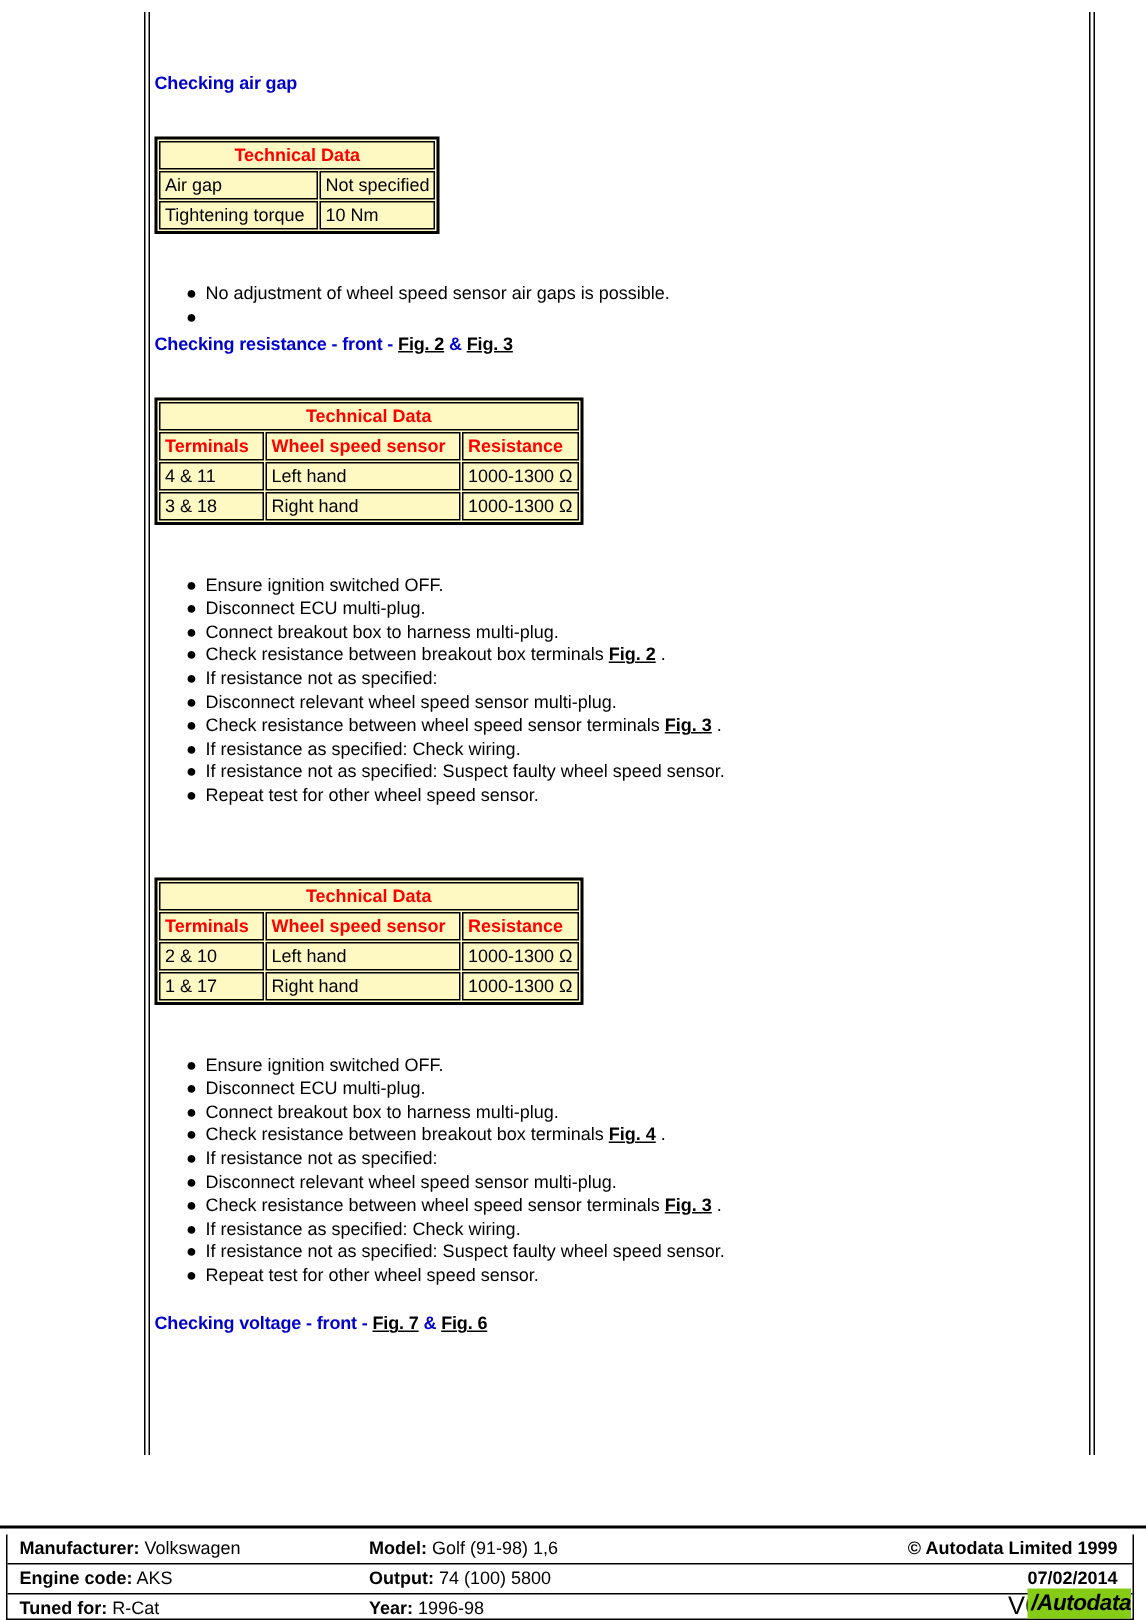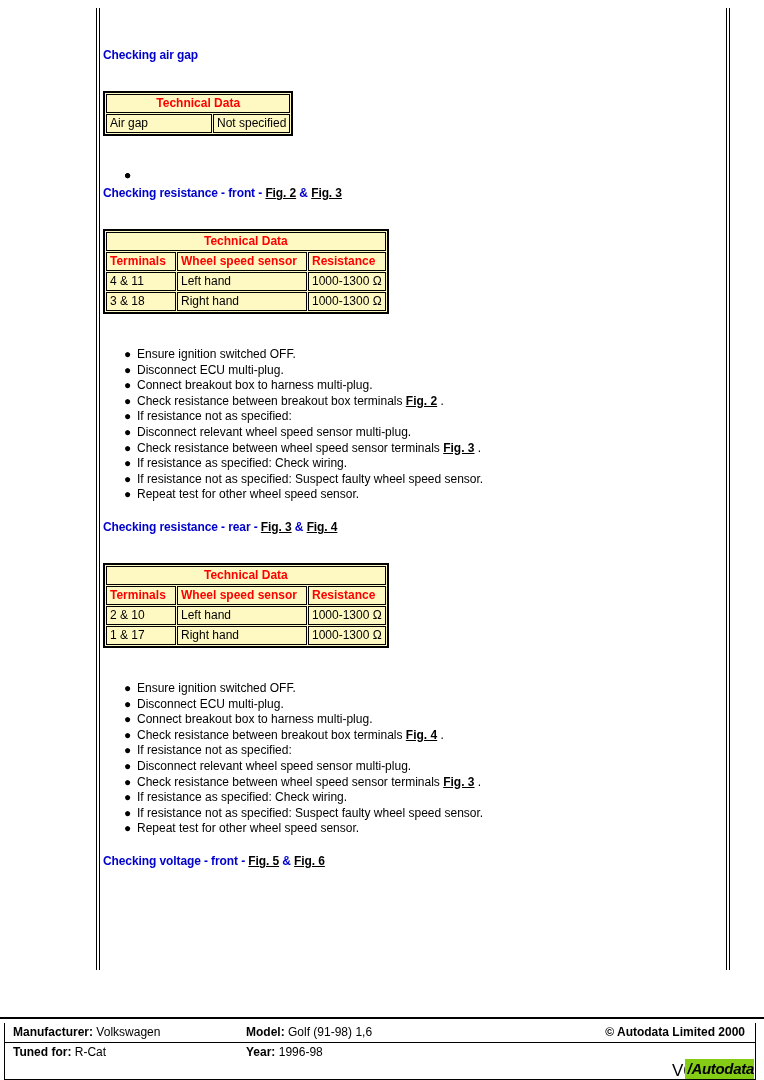--- a/index.html
+++ b/index.html
@@ -214,27 +214,32 @@
   <div style="height:29px"></div>
   <table class="tech">
     <tbody>
         <tr>
       <td class="title" colspan="2">Technical Data</td>
     </tr>
     <tr>
       <td style="width:98px">Air gap</td>
       <td style="width:69px">Not specified</td>
     </tr>
+    <tr>
+      <td>Tightening torque</td>
+      <td>10 Nm</td>
+    </tr>
   </tbody>
     </table>
 
   <div style="height:32px"></div>
   <ul class="steps">
     <li>
       <span class="bullet">●</span>
+      <span>No adjustment of wheel speed sensor air gaps is possible.</span>
     </li>
     <li>
       <span class="bullet">●</span>
     </li>
   </ul>
 
   <div style="height:18px"></div>
   <h2 class="section-heading">
     <span>Checking resistance - front - </span><a class="fig-link" href="#">Fig. 2</a><span class="amp"> &amp; </span><a class="fig-link" href="#">Fig. 3</a>
   </h2>
@@ -271,23 +276,20 @@
     <li><span class="bullet">●</span><span>Check resistance between breakout box terminals </span><a class="fig-link" href="#">Fig. 2</a><span> .</span></li>
     <li><span class="bullet">●</span><span>If resistance not as specified:</span></li>
     <li><span class="bullet">●</span><span>Disconnect relevant wheel speed sensor multi-plug.</span></li>
     <li><span class="bullet">●</span><span>Check resistance between wheel speed sensor terminals </span><a class="fig-link" href="#">Fig. 3</a><span> .</span></li>
     <li><span class="bullet">●</span><span>If resistance as specified: Check wiring.</span></li>
     <li><span class="bullet">●</span><span>If resistance not as specified: Suspect faulty wheel speed sensor.</span></li>
     <li><span class="bullet">●</span><span>Repeat test for other wheel speed sensor.</span></li>
   </ul>
 
   <div style="height:17px"></div>
-  <h2 class="section-heading">
-    <span>Checking resistance - rear - </span><a class="fig-link" href="#">Fig. 3</a><span class="amp"> &amp; </span><a class="fig-link" href="#">Fig. 4</a>
-  </h2>
 
   <div style="height:29px"></div>
   <table class="tech">
     <tbody>
         <tr>
       <td class="title" colspan="3">Technical Data</td>
     </tr>
     <tr>
       <td class="colhead" style="width:62px">Terminals</td>
       <td class="colhead" style="width:122px">Wheel speed sensor</td>
@@ -315,42 +317,53 @@
     <li><span class="bullet">●</span><span>If resistance not as specified:</span></li>
     <li><span class="bullet">●</span><span>Disconnect relevant wheel speed sensor multi-plug.</span></li>
     <li><span class="bullet">●</span><span>Check resistance between wheel speed sensor terminals </span><a class="fig-link" href="#">Fig. 3</a><span> .</span></li>
     <li><span class="bullet">●</span><span>If resistance as specified: Check wiring.</span></li>
     <li><span class="bullet">●</span><span>If resistance not as specified: Suspect faulty wheel speed sensor.</span></li>
     <li><span class="bullet">●</span><span>Repeat test for other wheel speed sensor.</span></li>
   </ul>
 
   <div style="height:17px"></div>
   <h2 class="section-heading">
-    <span>Checking voltage - front - </span><a class="fig-link" href="#">Fig. 5</a><span class="amp"> &amp; </span><a class="fig-link" href="#">Fig. 6</a>
+    <span>Checking voltage - front - </span><a class="fig-link" href="#">Fig. 7</a><span class="amp"> &amp; </span><a class="fig-link" href="#">Fig. 6</a>
   </h2>
 
 </div>
 
 <div id="footer-rule-top"></div>
 
 <div id="footer">
   <div id="footer-box">
 
     <div class="foot-row sep">
       <span class="foot-left">
         <span class="foot-label">Manufacturer:</span>
         <span class="foot-val">Volkswagen</span>
       </span>
       <span class="foot-mid">
         <span class="foot-label">Model:</span>
         <span class="foot-val">Golf (91-98) 1,6</span>
       </span>
-      <span class="foot-right foot-label">© Autodata Limited 2000</span>
+      <span class="foot-right foot-label">© Autodata Limited 1999</span>
     </div>
 
+    <div class="foot-row sep">
+      <span class="foot-left">
+        <span class="foot-label">Engine code:</span>
+        <span class="foot-val">AKS</span>
+      </span>
+      <span class="foot-mid">
+        <span class="foot-label">Output:</span>
+        <span class="foot-val">74 (100) 5800</span>
+      </span>
+      <span class="foot-right foot-label">07/02/2014</span>
+    </div>
 
     <div class="foot-row">
       <span class="foot-left">
         <span class="foot-label">Tuned for:</span>
         <span class="foot-val">R-Cat</span>
       </span>
       <span class="foot-mid">
         <span class="foot-label">Year:</span>
         <span class="foot-val">1996-98</span>
       </span>

